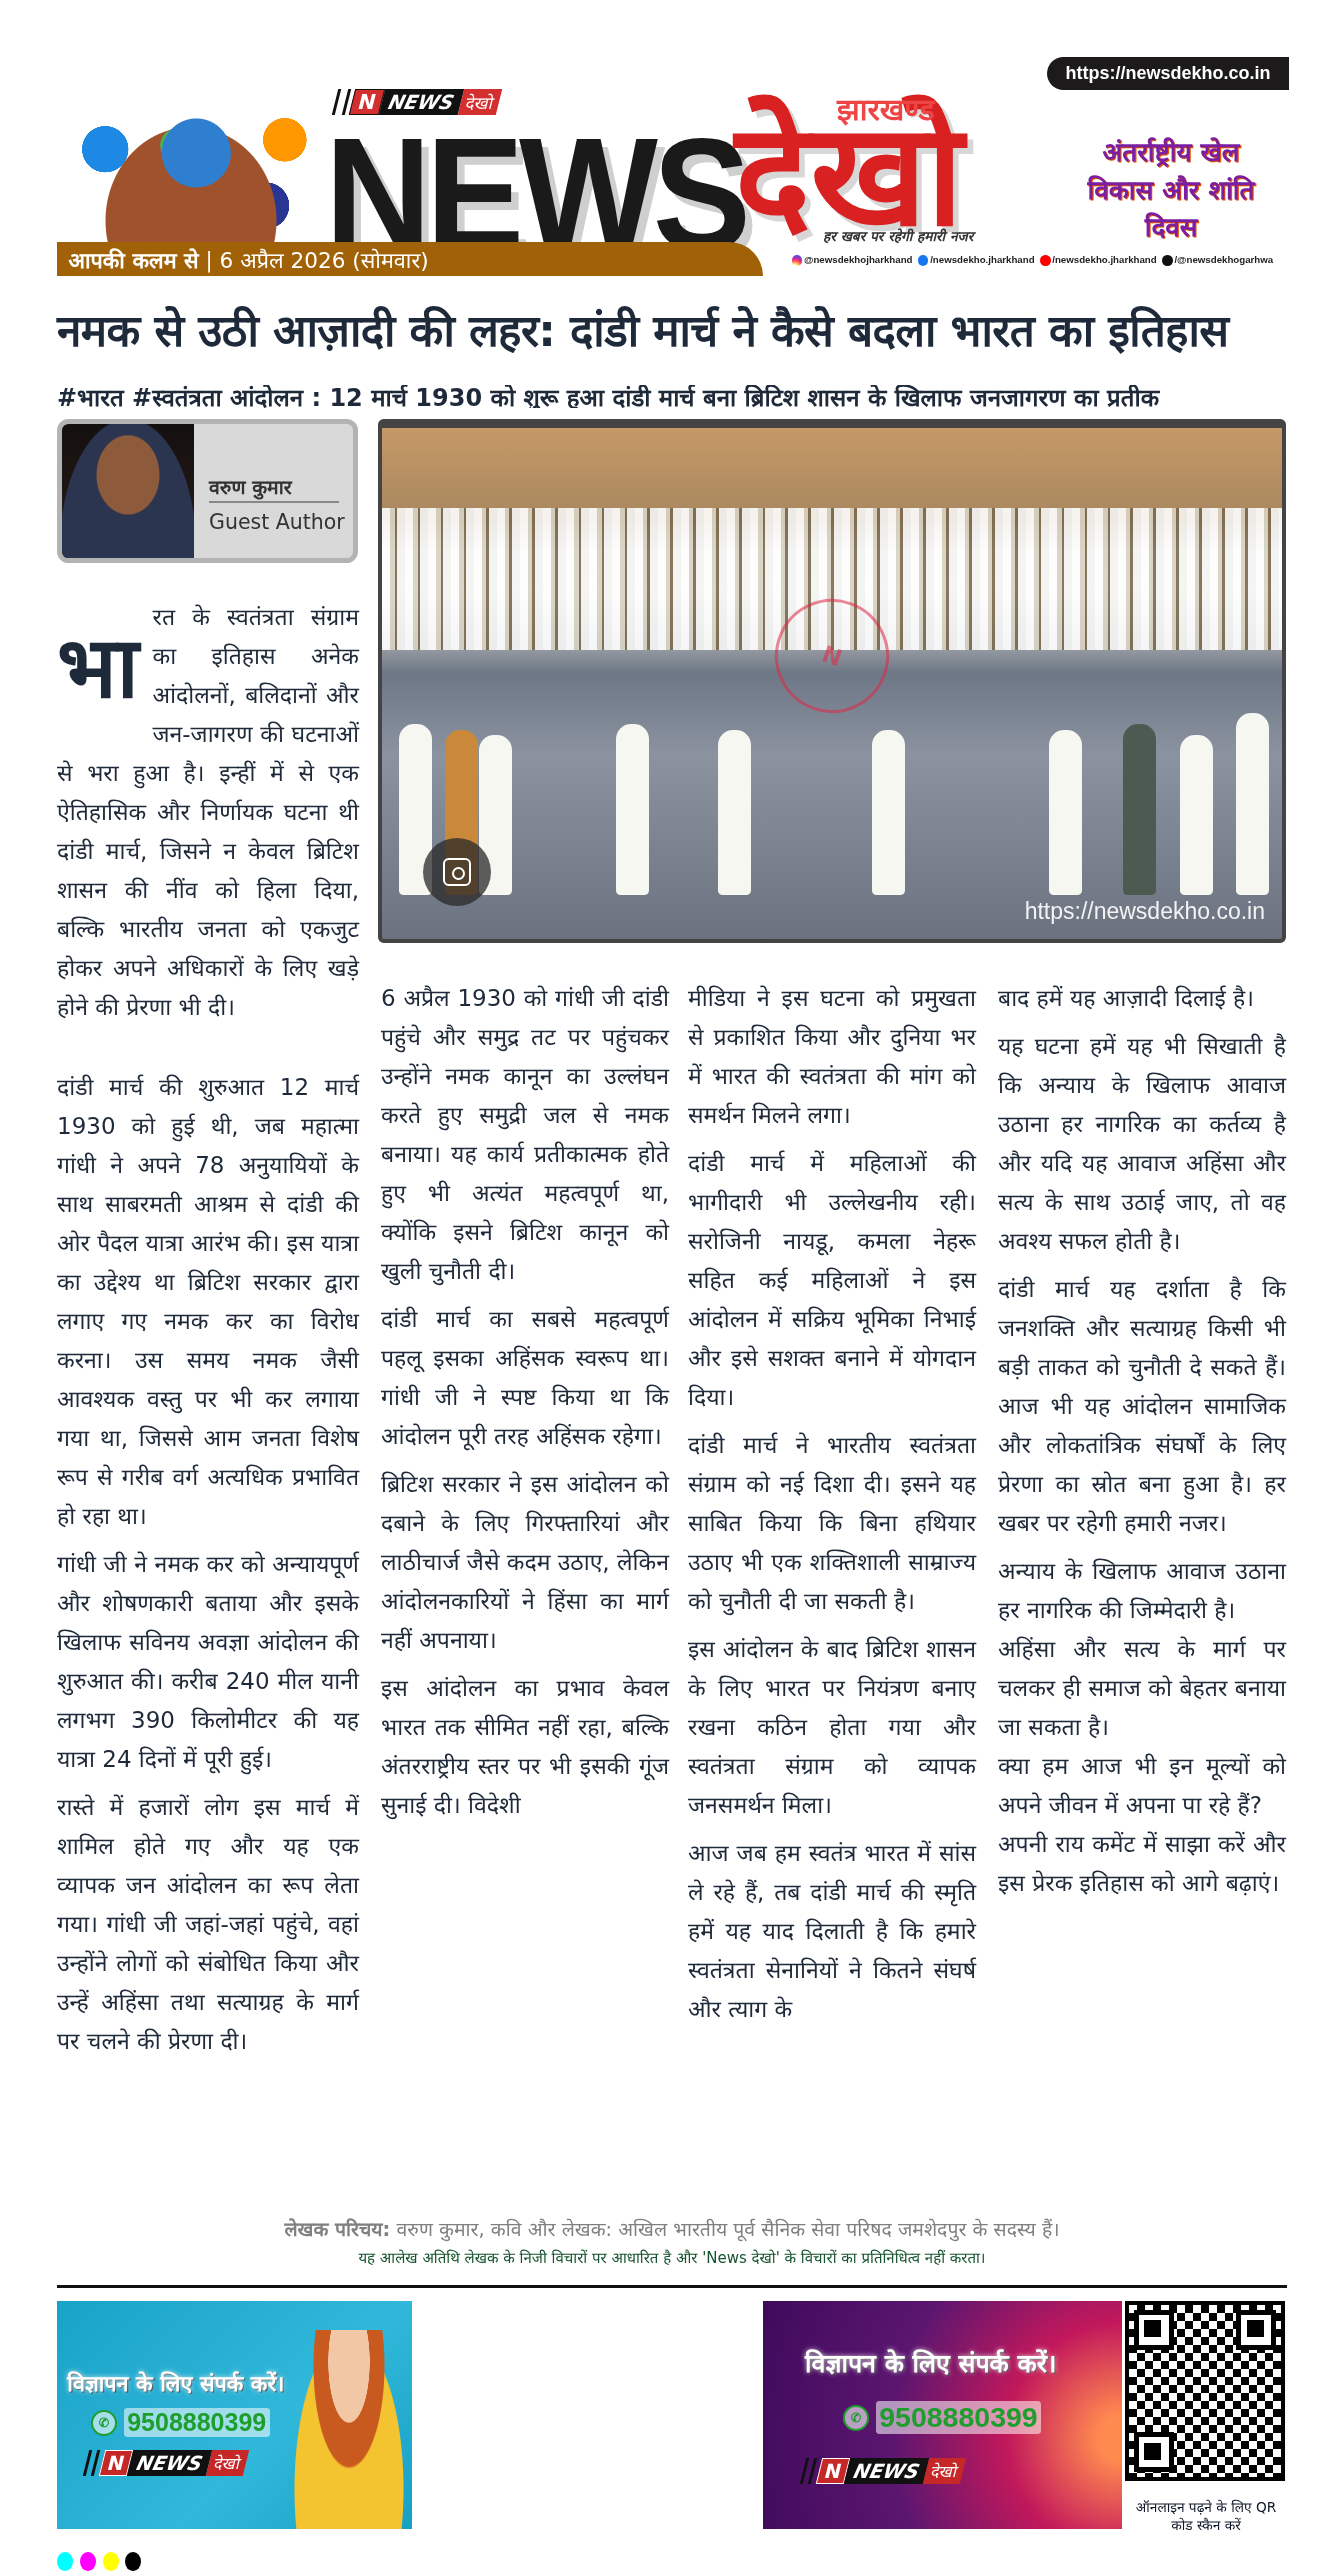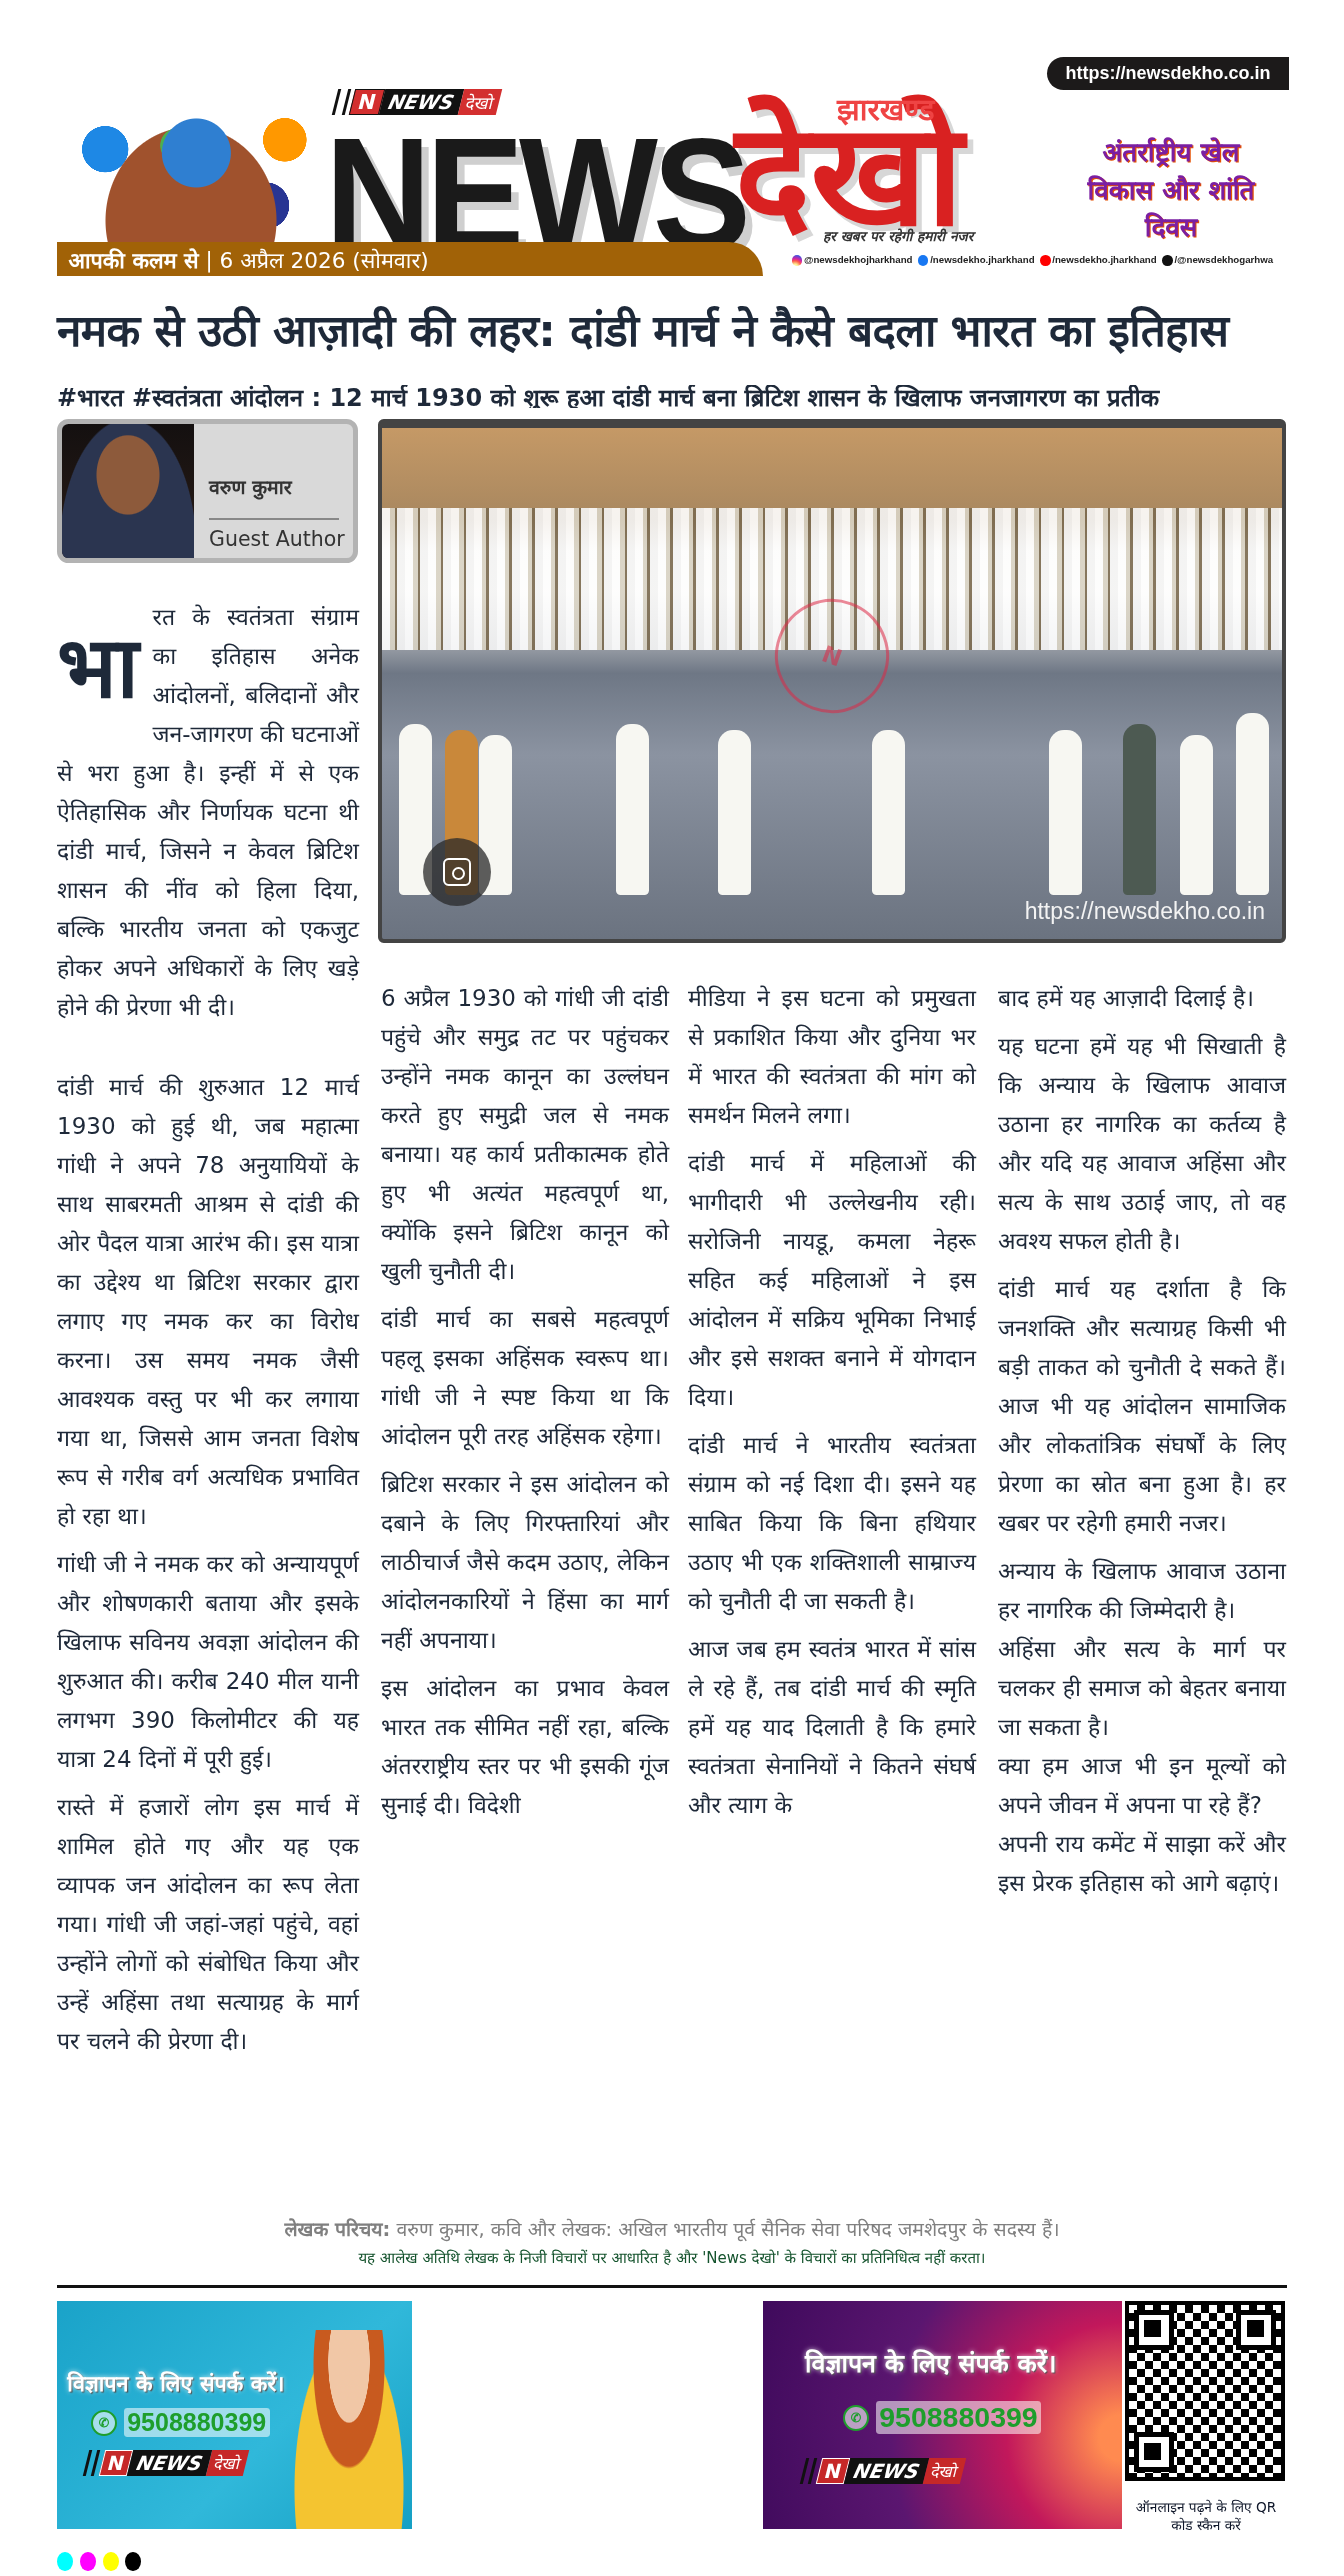--- a/index.html
+++ b/index.html
@@ -90,21 +90,21 @@
   }
   .author-photo {
     width: 132px; height: 100%;
     background:
       radial-gradient(ellipse at 50% 38%, #8d5a3b 0 31px, transparent 32px),
       radial-gradient(ellipse at 50% 95%, #2b3550 0 68px, transparent 69px),
       radial-gradient(ellipse at 50% 85%, #f0f0f0 0 23px, transparent 23.4px),
       linear-gradient(#141010, #2a1c16);
   }
   .author-info { padding: 49px 0 0 15px; }
-  .author-name { font-size: 19.4px; font-weight: bold; color: #333; border-bottom: 2.3px solid #888; width: 130px; padding-bottom: 18px; }
+  .author-name { font-size: 19.4px; font-weight: bold; color: #333; border-bottom: 2.3px solid #888; width: 130px; padding-bottom: 1px; }
   .author-role { font-size: 20.5px; color: #333; margin-top: 6.8px; }
 
   
   .hero {
     position: absolute; left: 378px; top: 419px; width: 908px; height: 524px;
     border: 4.6px solid #444; border-top-width: 9px; border-radius: 5.7px; overflow: hidden;
     background:
       linear-gradient(180deg, #c59966 0%, #a8875f 18%, #e8e6df 24%, #f0efe9 32%, #cfcfcf 36%, #6e7785 48%, #8b93a1 64%, #6b7380 100%);
   }
   .hero .crowd {
@@ -286,20 +286,21 @@
   <p>6 अप्रैल 1930 को गांधी जी दांडी पहुंचे और समुद्र तट पर पहुंचकर उन्होंने नमक कानून का उल्लंघन करते हुए समुद्री जल से नमक बनाया। यह कार्य प्रतीकात्मक होते हुए भी अत्यंत महत्वपूर्ण था, क्योंकि इसने ब्रिटिश कानून को खुली चुनौती दी।</p>
   <p>दांडी मार्च का सबसे महत्वपूर्ण पहलू इसका अहिंसक स्वरूप था। गांधी जी ने स्पष्ट किया था कि आंदोलन पूरी तरह अहिंसक रहेगा।</p>
   <p>ब्रिटिश सरकार ने इस आंदोलन को दबाने के लिए गिरफ्तारियां और लाठीचार्ज जैसे कदम उठाए, लेकिन आंदोलनकारियों ने हिंसा का मार्ग नहीं अपनाया।</p>
   <p>इस आंदोलन का प्रभाव केवल भारत तक सीमित नहीं रहा, बल्कि अंतरराष्ट्रीय स्तर पर भी इसकी गूंज सुनाई दी। विदेशी</p>
 </div>
 
 <div class="col col-3 body-text">
   <p>मीडिया ने इस घटना को प्रमुखता से प्रकाशित किया और दुनिया भर में भारत की स्वतंत्रता की मांग को समर्थन मिलने लगा।</p>
   <p>दांडी मार्च में महिलाओं की भागीदारी भी उल्लेखनीय रही। सरोजिनी नायडू, कमला नेहरू सहित कई महिलाओं ने इस आंदोलन में सक्रिय भूमिका निभाई और इसे सशक्त बनाने में योगदान दिया।</p>
   <p>दांडी मार्च ने भारतीय स्वतंत्रता संग्राम को नई दिशा दी। इसने यह साबित किया कि बिना हथियार उठाए भी एक शक्तिशाली साम्राज्य को चुनौती दी जा सकती है।</p>
+  <p>इस आंदोलन के बाद ब्रिटिश शासन के लिए भारत पर नियंत्रण बनाए रखना कठिन होता गया और स्वतंत्रता संग्राम को व्यापक जनसमर्थन मिला।</p>
   <p>आज जब हम स्वतंत्र भारत में सांस ले रहे हैं, तब दांडी मार्च की स्मृति हमें यह याद दिलाती है कि हमारे स्वतंत्रता सेनानियों ने कितने संघर्ष और त्याग के</p>
 </div>
 
 <div class="col col-4 body-text">
   <p>बाद हमें यह आज़ादी दिलाई है।</p>
   <p>यह घटना हमें यह भी सिखाती है कि अन्याय के खिलाफ आवाज उठाना हर नागरिक का कर्तव्य है और यदि यह आवाज अहिंसा और सत्य के साथ उठाई जाए, तो वह अवश्य सफल होती है।</p>
   <p>दांडी मार्च यह दर्शाता है कि जनशक्ति और सत्याग्रह किसी भी बड़ी ताकत को चुनौती दे सकते हैं। आज भी यह आंदोलन सामाजिक और लोकतांत्रिक संघर्षों के लिए प्रेरणा का स्रोत बना हुआ है। हर खबर पर रहेगी हमारी नजर।</p>
   <p class="tight">अन्याय के खिलाफ आवाज उठाना हर नागरिक की जिम्मेदारी है।</p>
   <p class="tight">अहिंसा और सत्य के मार्ग पर चलकर ही समाज को बेहतर बनाया जा सकता है।</p>
   <p class="tight">क्या हम आज भी इन मूल्यों को अपने जीवन में अपना पा रहे हैं?</p>

